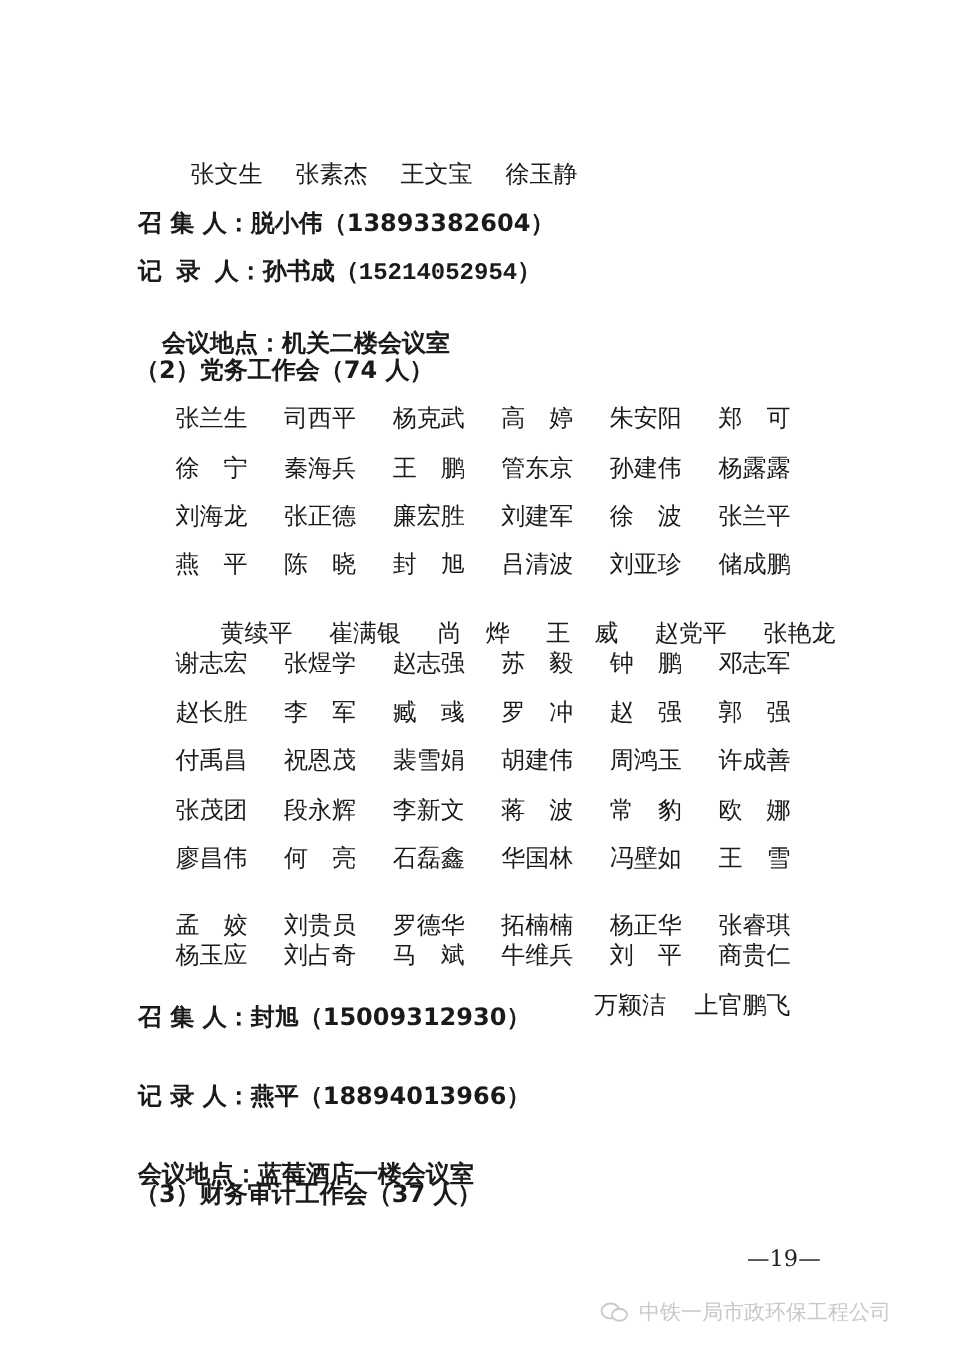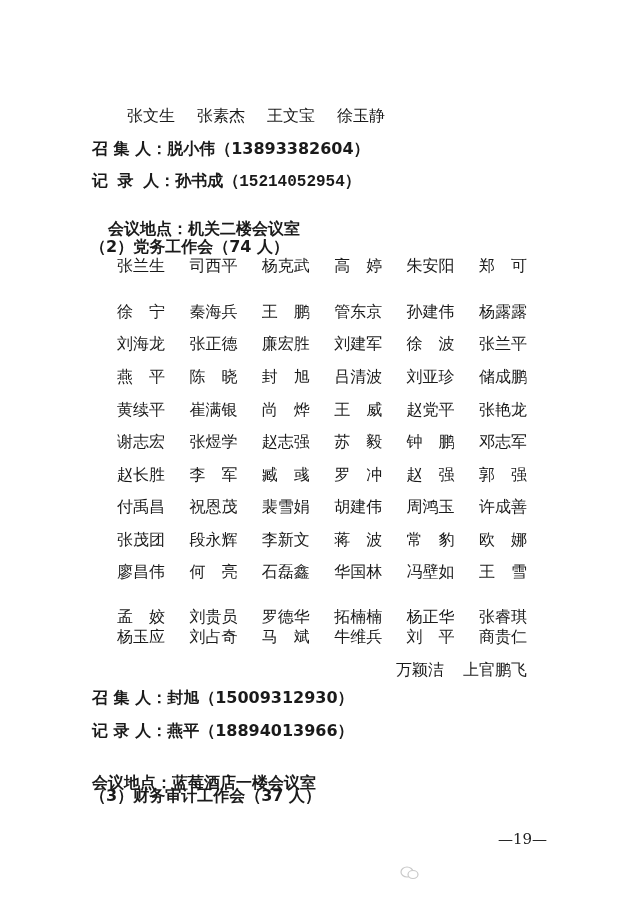--- a/index.html
+++ b/index.html
@@ -27,21 +27,21 @@
 </div>
 <div class="line bold" style="left:92px; top:172px;font-family:Liberation Mono, monospace;">
   <span>记 录 人：</span><span>孙书成（15214052954）</span>
 </div>
 <div class="line bold" style="left:92px; top:219px;margin-left:16px;">
   <span>会议地点：</span><span>机关二楼会议室</span>
 </div>
 <div class="line bold" style="left:90px; top:237px;text-align:right;">（2）党务工作会（74 人）</div>
 
 <div id="names-container">
-    <div class="names-row" style="top: 256px;">
+    <div class="names-row" style="top: 269px;">
       <span>张兰生</span>
       <span>司西平</span>
       <span>杨克武</span>
       <span>高　婷</span>
       <span>朱安阳</span>
       <span>郑　可</span>
     </div>
     <div class="names-row" style="top: 302px;">
       <span>徐　宁</span>
       <span>秦海兵</span>
@@ -59,21 +59,21 @@
       <span>张兰平</span>
     </div>
     <div class="names-row" style="top: 367px; font-family: Liberation Serif, serif;">
       <span>燕　平</span>
       <span>陈　晓</span>
       <span>封　旭</span>
       <span>吕清波</span>
       <span>刘亚珍</span>
       <span>储成鹏</span>
     </div>
-    <div class="names-row" style="top: 400px;">
+    <div class="names-row" style="top: 412px; margin-left: 30px;">
       <span>黄续平</span>
       <span>崔满银</span>
       <span>尚　烨</span>
       <span>王　威</span>
       <span>赵党平</span>
       <span>张艳龙</span>
     </div>
     <div class="names-row" style="top: 432px;">
       <span>谢志宏</span>
       <span>张煜学</span>
@@ -129,33 +129,34 @@
       <span>牛维兵</span>
       <span>刘　平</span>
       <span>商贵仁</span>
     </div>
     <div class="names-row" style="top: 660px; justify-content: flex-end; gap: 19px;">
       <span>万颖洁</span>
       <span style="width: auto;">上官鹏飞</span>
     </div>
   </div>
 
-<div class="line bold" style="left:92px; top:688px;">
+<div class="line bold" style="left:92px; top:668px;">
   <span>召 集 人：</span><span>封旭（15009312930）</span>
 </div>
 <div class="line bold" style="left:92px; top:721px;">
   <span>记 录 人：</span><span>燕平（18894013966）</span>
 </div>
 <div class="line bold" style="left:92px; top:753px;margin-top:20px;">
   <span>会议地点：</span><span>蓝莓酒店一楼会议室</span>
 </div>
 <div class="line bold" style="left:90px; top:786px;">（3）财务审计工作会（37 人）</div>
 
 <div class="page-num">—19—</div>
 
 <div class="watermark">
   <span class="wechat">
     <svg width="20" height="14" viewBox="0 0 20 14">
       <ellipse cx="7" cy="6" rx="6" ry="5" fill="none" stroke="#c9c9c9" stroke-width="1.2"></ellipse>
       <ellipse cx="13" cy="8.5" rx="5" ry="4" fill="#fff" stroke="#c9c9c9" stroke-width="1.2"></ellipse>
     </svg>
   </span>
+  <span>中铁一局市政环保工程公司</span>
 </div>
 
 </body></html>

